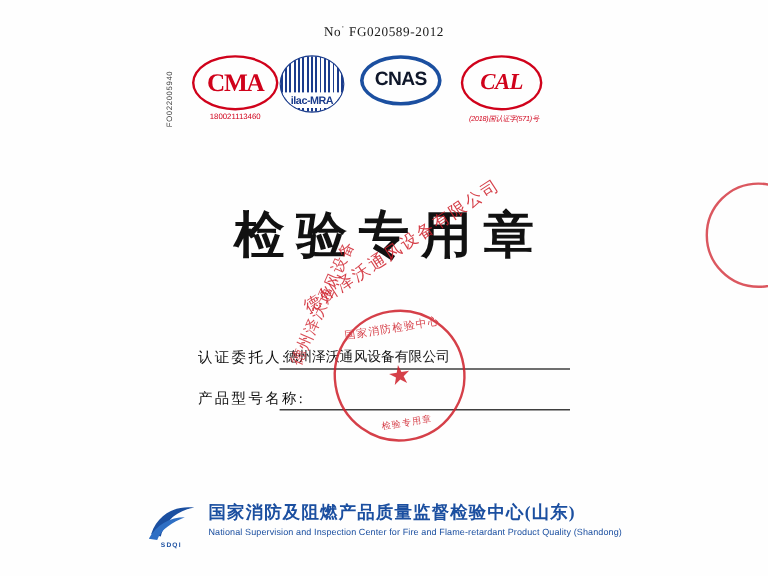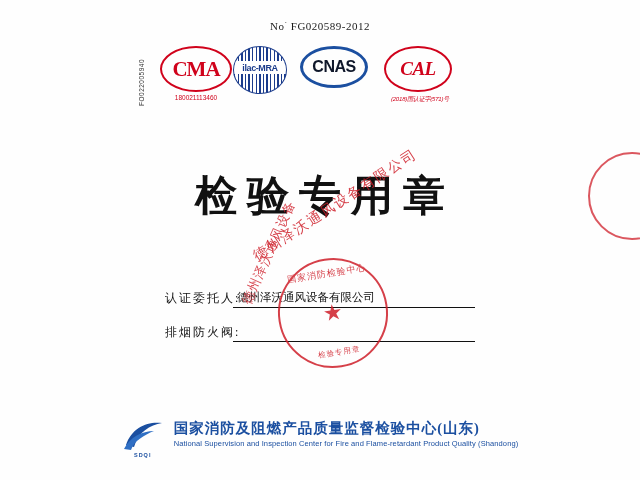--- a/index.html
+++ b/index.html
@@ -116,21 +116,21 @@
         to right,
         #1b3c8c 0px, #1b3c8c 1.5px,
         #ffffff 1.5px, #ffffff 3.6px
       );
     border: 1.5px solid #1b3c8c;
     box-sizing: border-box;
     overflow: hidden;
   }
   .ilac-band {
     position: absolute;
-    top: 14px;
+    top: 30px;
     left: 0;
     width: 100%;
     height: 13px;
     background: #ffffff;
     display: flex;
     align-items: center;
     justify-content: center;
     font-size: 9px;
     font-weight: bold;
     color: #1b3c8c;
@@ -429,21 +429,21 @@
 
   <div class="title-cn">检验专用章</div>
 
   <div class="fields">
     <div class="field-row">
       <span class="field-label">认证委托人:</span>
       <span class="field-value">德州泽沃通风设备有限公司</span>
       <span class="field-rule"></span>
     </div>
     <div class="field-row">
-      <span class="field-label">排烟防火阀:</span>
+      <span class="field-label">产品型号名称:</span>
       <span class="field-rule"></span>
     </div>
   </div>
 
   <div class="diag-stamp">德州泽沃通风设备有限公司</div>
   <div class="diag-stamp-2">德州泽沃通风设备</div>
 
   <div class="stamp">
     <div class="stamp-top">国家消防检验中心</div>
     <div class="stamp-star">★</div>

